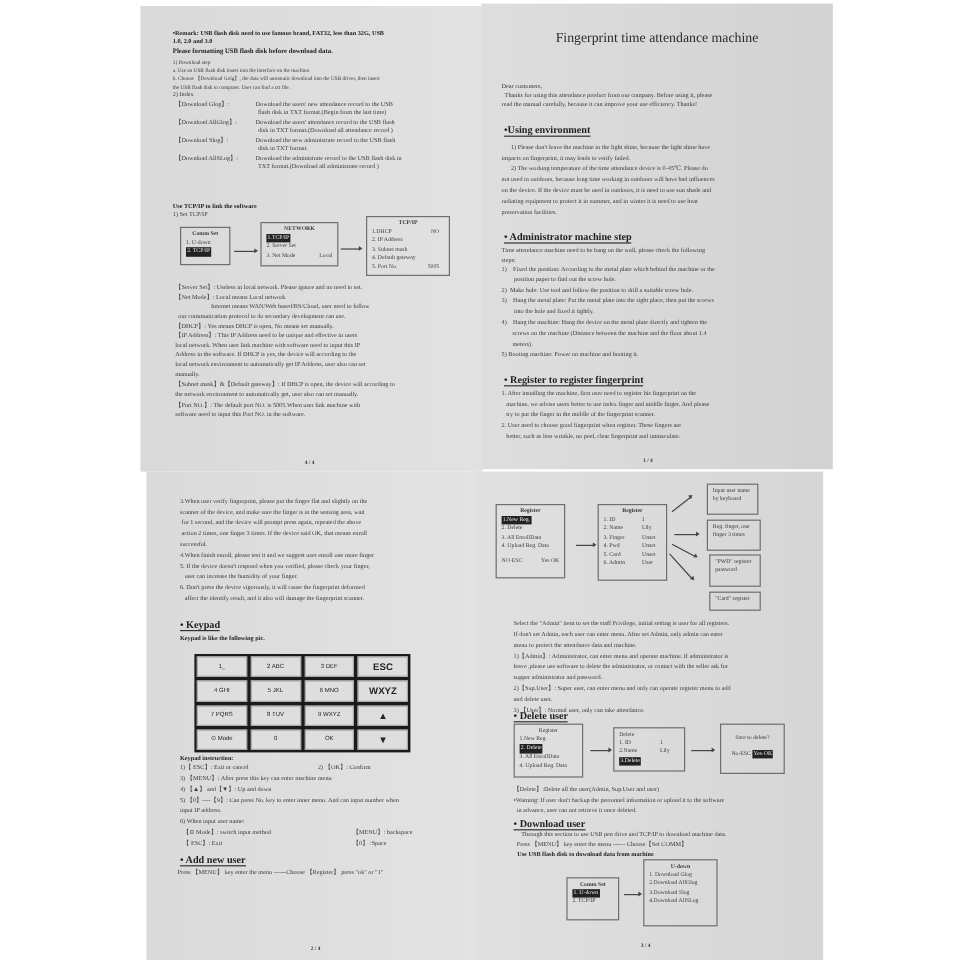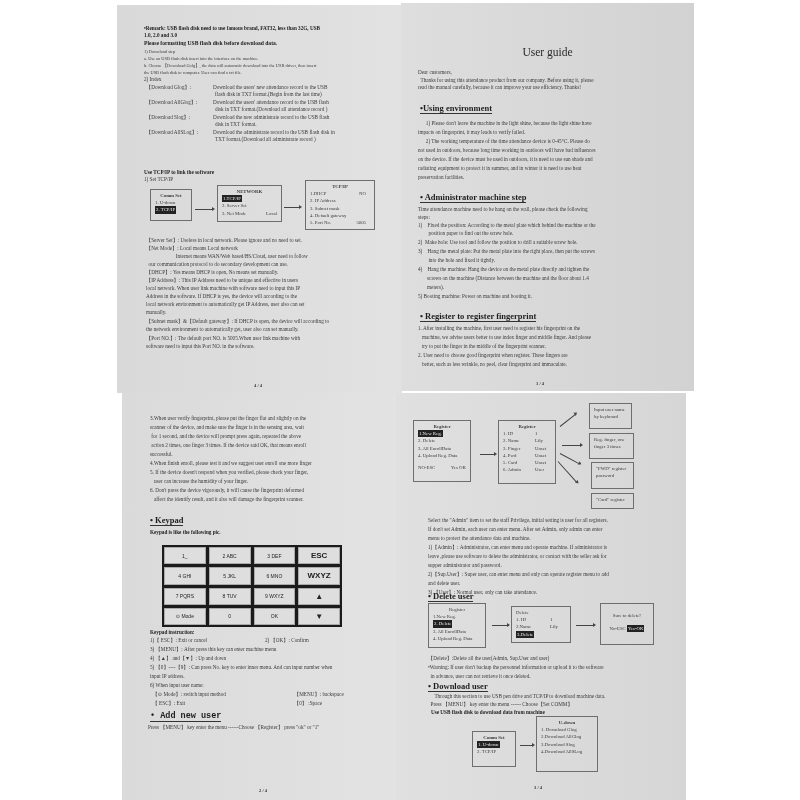--- a/index.html
+++ b/index.html
@@ -92,21 +92,21 @@
     <div class="t" style="left:29px;top:304px;">manually.</div>
     <div class="t" style="left:29px;top:313px;">【Subnet mask】&amp;【Default gateway】: If DHCP is open, the device will according to</div>
     <div class="t" style="left:29px;top:321px;">the network environment to automatically get, user also can set manually.</div>
     <div class="t" style="left:29px;top:330px;">【Port NO.】: The default port NO. is 5005.When user link machine with</div>
     <div class="t" style="left:29px;top:338px;">software need to input this Port NO. in the software.</div>
   </div>
   <div class="pg" style="left:137px;top:378px;">4 / 4</div>
 </div>
 
 <div class="page" id="p1">
-  <div class="title" style="top:43px;font-size:11.5px;">User guide</div>
+  <div class="title" style="top:23px;font-size:11.5px;">Fingerprint time attendance machine</div>
   <div class="t" style="left:17px;top:66px;">Dear customers,</div>
   <div class="t" style="left:17px;top:74px;white-space:pre;">  Thanks for using this attendance product from our company. Before using it, please</div>
   <div class="t" style="left:17px;top:81px;">read the manual carefully, because it can improve your use efficiency. Thanks!</div>
 
   <div class="h" style="left:19px;top:100px;">•Using  environment</div>
   <div class="t" style="left:17px;top:117px;white-space:pre;">      1) Please don't leave the machine in the light shine, because the light shine have</div>
   <div class="t" style="left:17px;top:126px;">impacts on fingerprint, it may leads to verify failed.</div>
   <div class="t" style="left:17px;top:135px;white-space:pre;">      2) The working temperature of the time attendance device is 0-45℃. Please do</div>
   <div class="t" style="left:17px;top:144px;">not used in outdoors, because long time working in outdoors will have bad influences</div>
   <div class="t" style="left:17px;top:153px;">on the device. If the device must be used in outdoors, it is need to use sun shade and</div>
@@ -159,21 +159,21 @@
     <div class="t" style="left:28px;top:253px;">3)  【MENU】: After press this key can enter machine menu</div>
     <div class="t" style="left:28px;top:262px;">4)  【▲】  and【▼】: Up and down</div>
     <div class="t" style="left:28px;top:271px;">5)  【0】----【9】: Can press No. key to enter inner menu. And can input number when</div>
     <div class="t" style="left:28px;top:280px;">input IP address.</div>
     <div class="t" style="left:28px;top:289px;">6) When input user name:</div>
     <div class="t" style="left:28px;top:298px;white-space:pre;">  【⊙ Mode】: switch input method</div>
     <div class="t" style="left:172px;top:298px;">【MENU】: backspace</div>
     <div class="t" style="left:28px;top:307px;white-space:pre;">  【 ESC】: Exit</div>
     <div class="t" style="left:172px;top:307px;">【0】 :Space</div>
   </div>
-  <div class="h" style="left:28px;top:318px;font-family:Liberation Mono, monospace;">• Add new user</div>
+  <div class="h" style="left:28px;top:318px;">• Add new user</div>
   <div class="t" style="left:26px;top:331px;">Press 【MENU】 key enter the menu ------Choose 【Register】 press "ok" or "1"</div>
   <div class="pg" style="left:137px;top:395px;">2 / 4</div>
 </div>
 
 <div class="kp">
   <div class="key">1_</div>
   <div class="key">2 ABC</div>
   <div class="key">3 DEF</div>
   <div class="key big">ESC</div>
   <div class="key">4 GHI</div>

